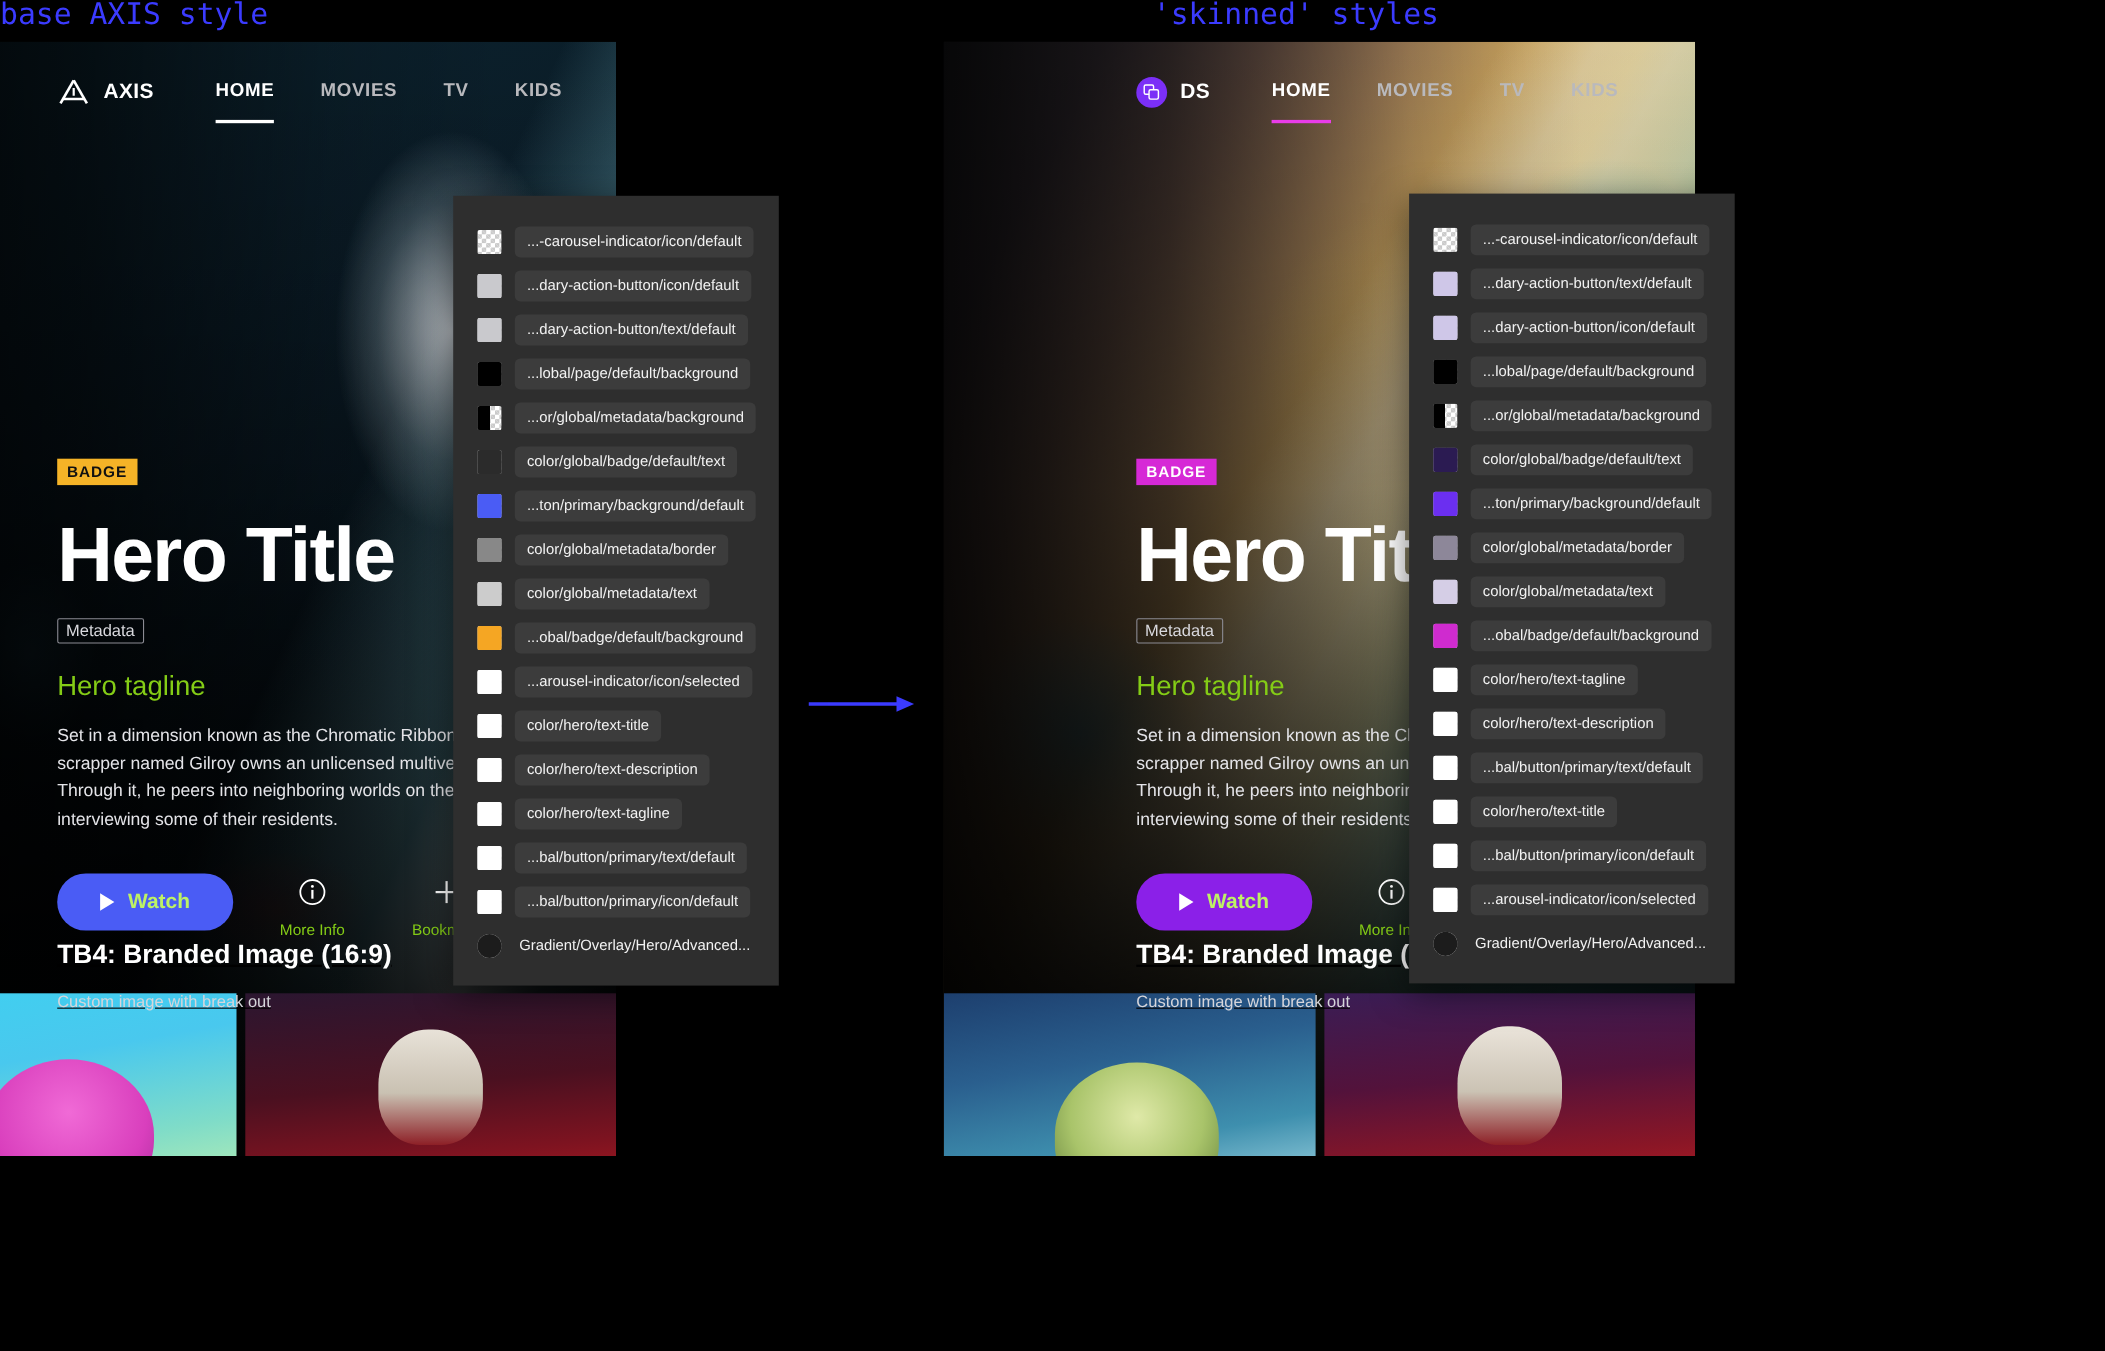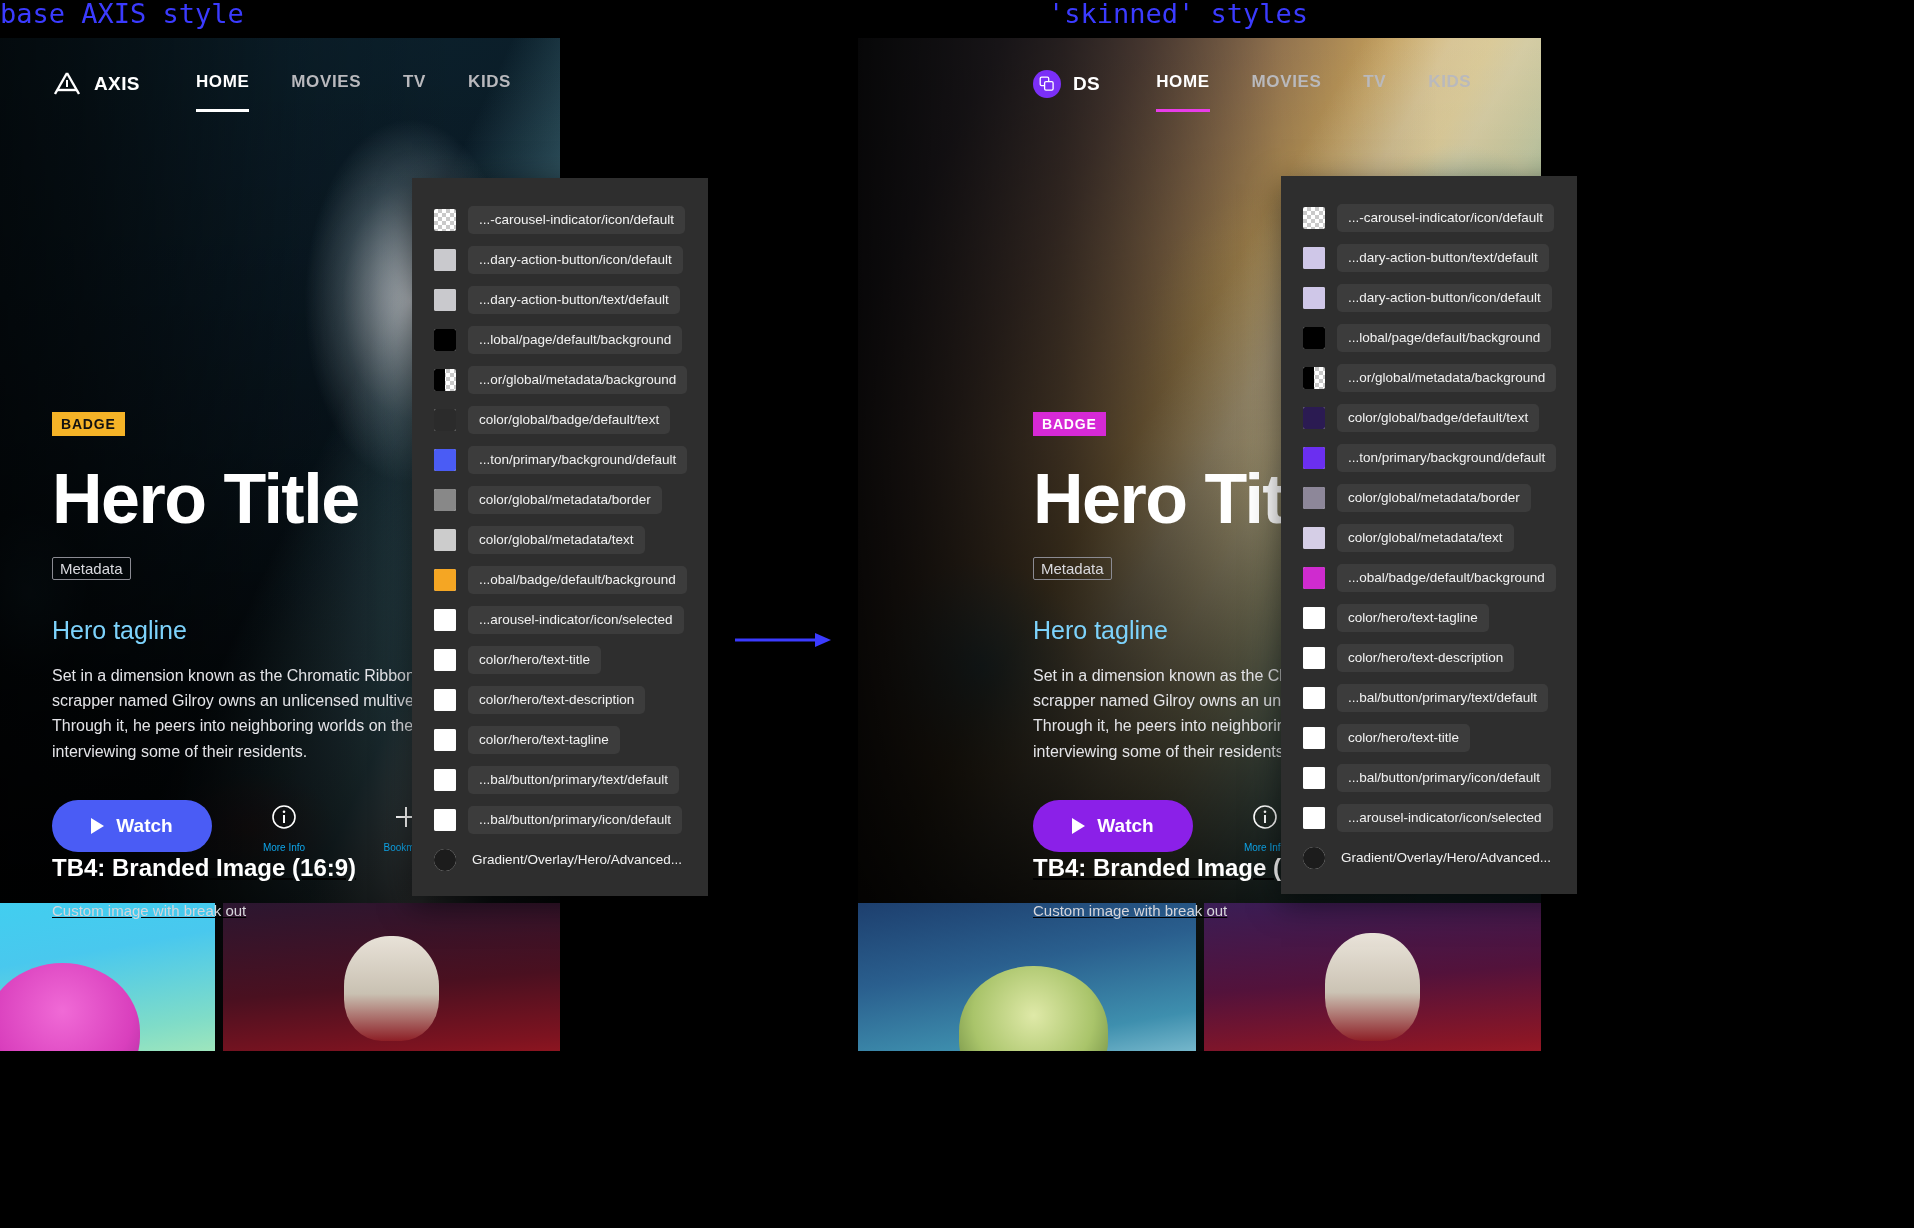--- a/index.html
+++ b/index.html
@@ -132,42 +132,42 @@
   .hero-title {
     color:#fff; font-size: 70px; font-weight: 700; letter-spacing: -1.5px;
     line-height: 1.02; margin-top: 28px;
   }
   .metadata {
     display:inline-block; margin-top: 22px;
     font-size: 15px; color: #d9d9de;
     border: 1px solid #8b8b93; border-radius: 2px;
     padding: 2px 7px;
   }
-  .hero-tagline { color:#7dd3fc; font-size: 25px; margin-top: 36px; font-weight: 400; }
+  .hero-tagline { color:#84cc16; font-size: 25px; margin-top: 25px; font-weight: 400; }
   .hero-desc {
     color: #e4e4e8; font-size: 16px; line-height: 1.58; margin-top: 18px;
     max-width: 520px;
   }
   .actions { display:flex; align-items:flex-start; gap: 22px; margin-top: 36px; }
   .btn-watch {
     display:flex; align-items:center; justify-content:center; gap:12px;
     width: 160px; height: 52px; border-radius: 26px;
     background: var(--primary, #4a5cf5);
-    color:#ffffff; font-size: 19px; font-weight: 700;
+    color:#bef264; font-size: 19px; font-weight: 700;
   }
   .btn-watch .tri {
     width:0;height:0;border-style:solid;border-width:8px 0 8px 13px;
     border-color: transparent transparent transparent #fff;
   }
   .icon-action {
     display:flex; flex-direction:column; align-items:center; gap:8px;
     padding-top: 4px; width: 100px;
   }
   .icon-action .glyph { color:#fff; }
-  .icon-action .lbl { color:#0ea5e9; font-size: 10px; }
+  .icon-action .lbl { color:#84cc16; font-size: 14px; }
 
   
   .row-block { position:absolute; left:175px; bottom: 132px; z-index:6;text-decoration:underline; }
   .row-title { color:#fff; font-size: 24px; font-weight: 700; }
   .row-sub { color:#d6d6db; font-size: 15px; margin-top: 20px; }
 
   .tiles { position:absolute; left:0; right:0; bottom:-38px; height: 186px; display:flex; gap: 8px; z-index:5; }
   .tile { flex: 1 1 0; position:relative; overflow:hidden; }
   
   .tile.a1 { background: linear-gradient(170deg,#3fd0f0 0%, #49c8ee 35%, #7fdcc8 70%, #bff0b0 100%); }

